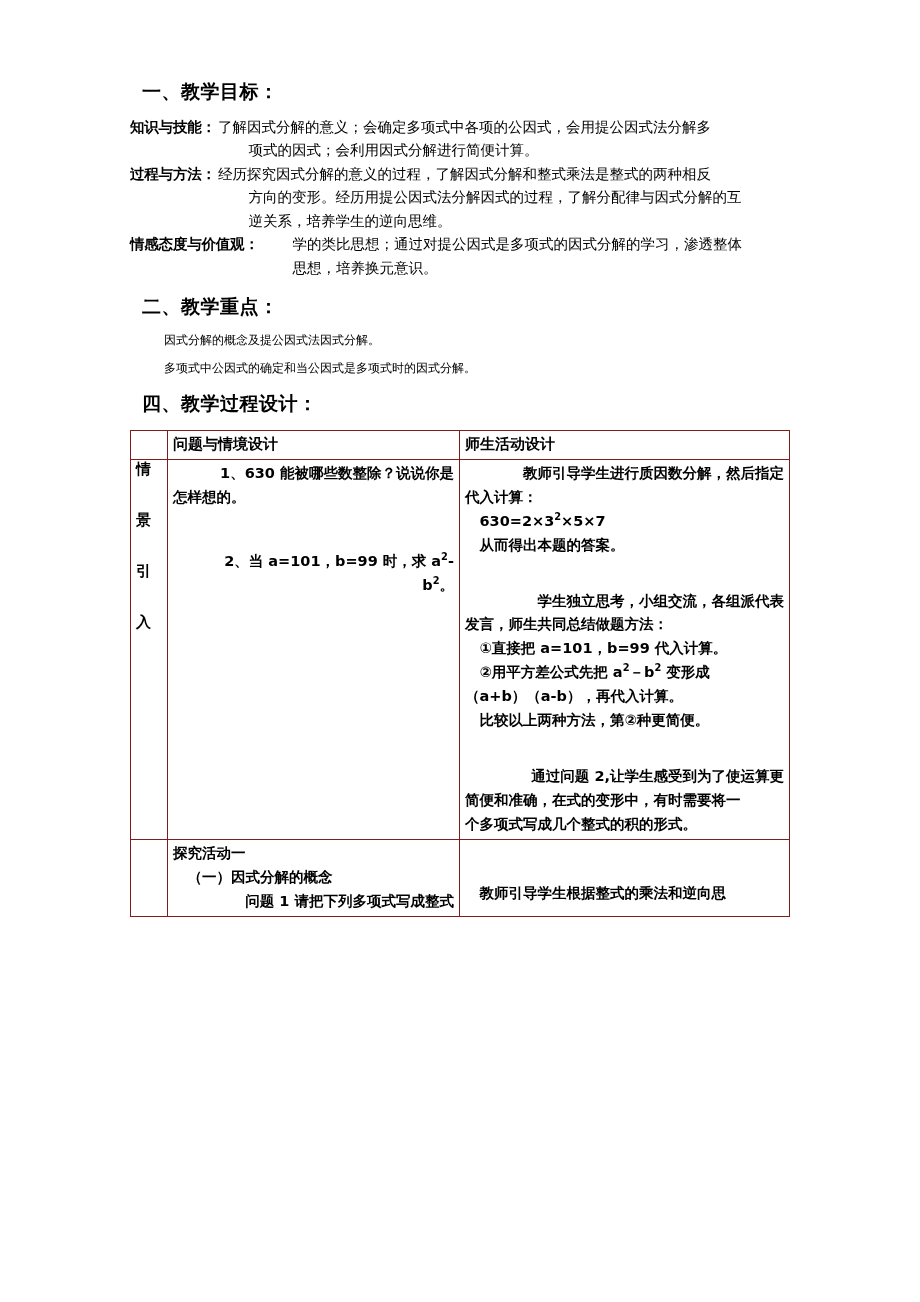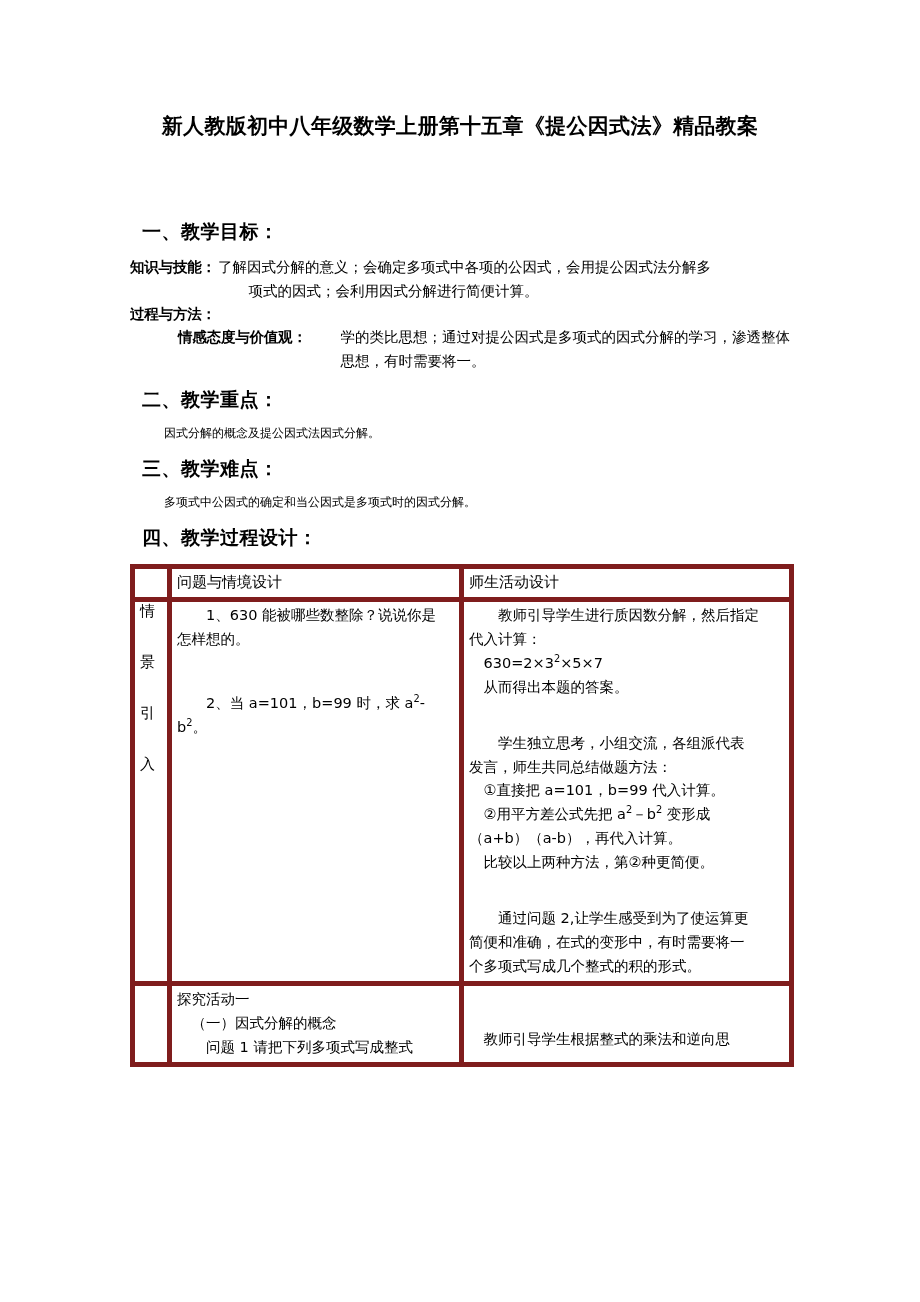--- a/index.html
+++ b/index.html
@@ -65,21 +65,21 @@
     line-height: 1.62;
   }
   .obj-label {
     font-weight: bold;
     white-space: nowrap;
     flex: 0 0 auto;
     letter-spacing: -0.2px;
   }
   .obj-label.w1 { width: 88px; }
   .obj-label.w2 { width: 88px; }
-  .obj-label.w3 { width: 132px; margin-left: 48px; }
+  .obj-label.w3 { width: 132px; }
   .obj-text {
     flex: 1 1 auto;
     text-align: justify;
   }
   .obj-text .ind { display: block; }
 
   
   .para {
     font-size: 12px;
     line-height: 1.6;
@@ -88,24 +88,24 @@
 
   
   .proc-table {
     margin-top: 14px;
     border-collapse: collapse;
     width: 659px;
     table-layout: fixed;
     font-size: 14.5px;
   }
   .proc-table td, .proc-table th {
-    border: 5px solid #7f1d1d;
+    border: 1px solid #7f1d1d;
     vertical-align: top;
     padding: 2px 5px;
-    font-weight: normal;
+    font-weight: bold;
     text-align: left;
   }
   .col-stage  { width: 37px; }
   .col-left   { width: 292px; }
   .col-right  { width: 330px; }
 
   .th-cell {
     font-size: 15px;
     line-height: 1.5;
     height: 24px;
@@ -122,65 +122,68 @@
     font-size: 15px;
     line-height: 1;
     margin-bottom: 36px;
   }
 
   .cell-body {
     line-height: 1.65;
     padding: 3px 2px 2px 2px;
   }
   .cell-body p { margin: 0; }
-  .cell-body p.indent2 { text-indent: 2em; }
+  .cell-body p.indent2 { text-indent: 2em; text-align: right; }
   .cell-body p.indent1 { text-indent: 1em; }
   .cell-body p.spacer  { height: 20px; margin: 0; }
   .cell-body p.spacer-lg { height: 32px; margin: 0; }
 
   sup { font-size: 0.68em; vertical-align: super; line-height: 0; }
 </style>
 </head>
 <body>
 
 <div class="page">
   <div class="content">
 
-    <h1 class="doc-title">新人教版初中八年级数学上册第十五章《提公因式法》精品教案</h1>
 
     <div class="sec-head h-goal">一、教学目标：</div>
 
     <div class="obj-block">
 
       <div class="obj-row">
         <span class="obj-label w1">知识与技能：</span>
         <span class="obj-text">
           <span class="ind">了解因式分解的意义；会确定多项式中各项的公因式，会用提公因式法分解多</span>
           <span class="ind" style="padding-left:2.1em;">项式的因式；会利用因式分解进行简便计算。</span>
         </span>
       </div>
 
       <div class="obj-row">
         <span class="obj-label w2">过程与方法：</span>
+        <span class="obj-text">
+          <span class="ind">经历探究因式分解的意义的过程，了解因式分解和整式乘法是整式的两种相反</span>
+          <span class="ind" style="padding-left:2.1em;">方向的变形。经历用提公因式法分解因式的过程，了解分配律与因式分解的互</span>
+          <span class="ind" style="padding-left:2.1em;">逆关系，培养学生的逆向思维。</span>
+        </span>
       </div>
 
       <div class="obj-row">
         <span class="obj-label w3">情感态度与价值观：</span>
         <span class="obj-text">
           <span class="ind" style="padding-left:2.1em;">学的类比思想；通过对提公因式是多项式的因式分解的学习，渗透整体</span>
-          <span class="ind" style="padding-left:2.1em;">思想，有时需要将一。</span>
+          <span class="ind" style="padding-left:2.1em;">思想，培养换元意识。</span>
         </span>
       </div>
 
     </div>
 
     <div class="sec-head h-focus">二、教学重点：</div>
     <div class="para">因式分解的概念及提公因式法因式分解。</div>
 
-    <div class="sec-head h-diff">三、教学难点：</div>
     <div class="para">多项式中公因式的确定和当公因式是多项式时的因式分解。</div>
 
     <div class="sec-head h-proc">四、教学过程设计：</div>
 
     <table class="proc-table">
       <colgroup>
         <col class="col-stage">
         <col class="col-left">
         <col class="col-right">
       </colgroup>

